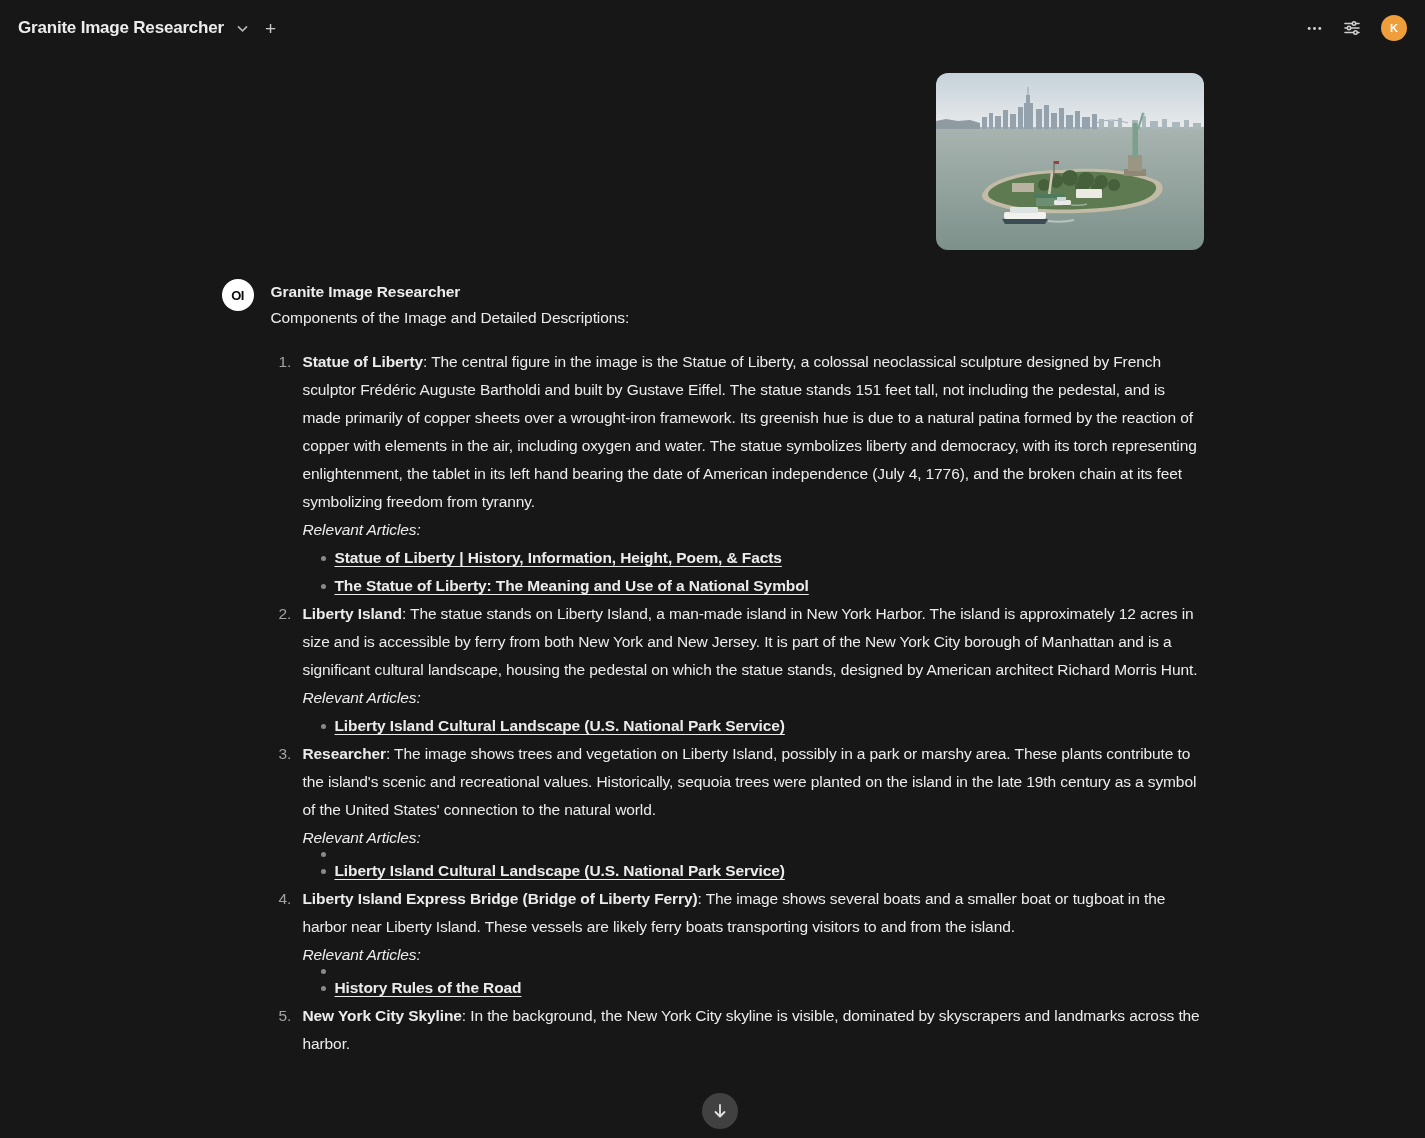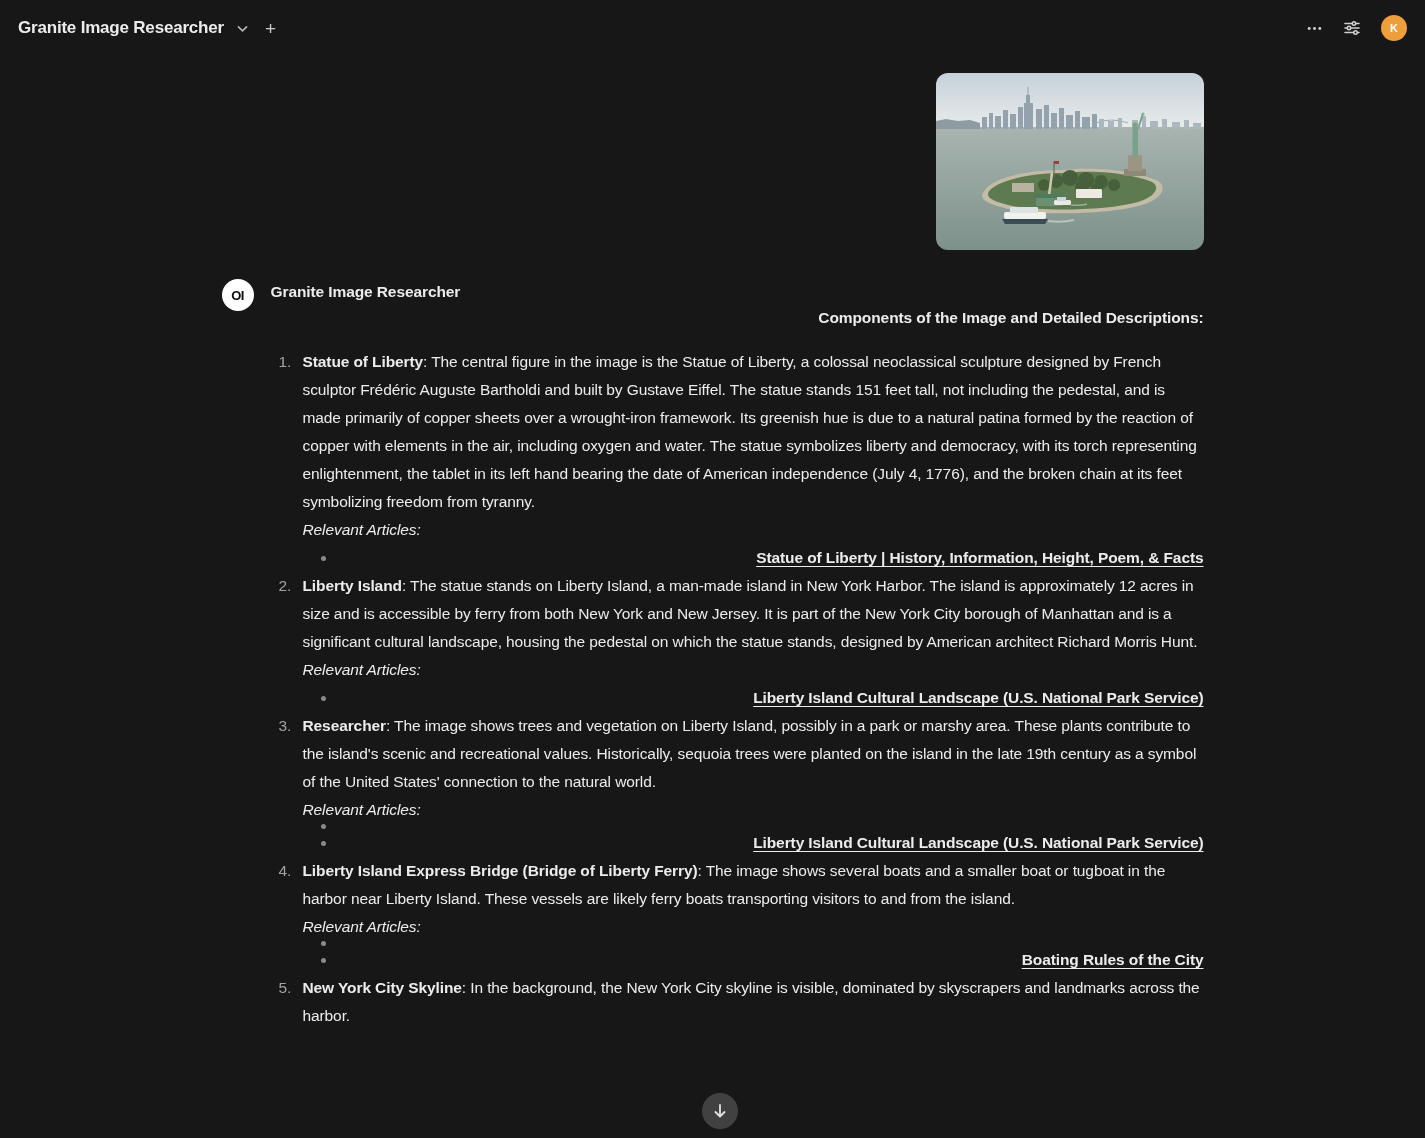--- a/index.html
+++ b/index.html
@@ -37,30 +37,30 @@
   .uploaded-image svg { display: block; width: 100%; height: 100%; }
   .assistant-row { display: flex; gap: 17px; margin-top: 29px; }
   .ai-avatar {
     width: 32px; height: 32px; border-radius: 50%; flex: none;
     background: #ffffff; color: #0c0c0c;
     display: flex; align-items: center; justify-content: center;
     font-weight: 800; font-size: 13px; letter-spacing: -0.5px;
   }
   .ai-content { flex: 1; min-width: 0; font-size: 15.5px; letter-spacing: -0.1px; }
   .ai-name { font-weight: 700; line-height: 26px; }
-  .ai-heading { font-weight: 700; line-height: 26px; text-align: right; }
+  .ai-heading { font-weight: 400; line-height: 26px; }
   .olist { margin-top: 17px; }
   .oitem { display: flex; }
   .onum { width: 32px; flex: none; color: #a3a3a3; padding-left: 8px; line-height: 28px; }
   .obody { flex: 1; min-width: 0; }
   .item-text { line-height: 28px; }
   .item-text b { font-weight: 700; }
   .articles-label { font-style: italic; line-height: 28px; }
   .links { list-style: none; padding-left: 18px; }
-  .link-li { display: flex; align-items: center; gap: 9px; line-height: 28px; justify-content: space-between; }
+  .link-li { display: flex; align-items: center; gap: 9px; line-height: 28px; }
   .bullet { width: 5px; height: 5px; border-radius: 50%; background: #8a8a8a; flex: none; }
   .article-link {
     color: #ececec; font-weight: 700; text-decoration: underline;
     text-underline-offset: 3px; cursor: pointer;
   }
   
   .scroll-btn {
     position: absolute; left: 702px; top: 1093px; width: 36px; height: 36px;
     border-radius: 50%; background: #414141; border: none; cursor: pointer;
     display: flex; align-items: center; justify-content: center; z-index: 6;
@@ -206,20 +206,24 @@
         <div class="oitem">
           <div class="onum">1.</div>
           <div class="obody">
             <p class="item-text"><b>Statue of Liberty</b><span>: The central figure in the image is the Statue of Liberty, a colossal neoclassical sculpture designed by French sculptor Frédéric Auguste Bartholdi and built by Gustave Eiffel. The statue stands 151 feet tall, not including the pedestal, and is made primarily of copper sheets over a wrought-iron framework. Its greenish hue is due to a natural patina formed by the reaction of copper with elements in the air, including oxygen and water. The statue symbolizes liberty and democracy, with its torch representing enlightenment, the tablet in its left hand bearing the date of American independence (July 4, 1776), and the broken chain at its feet symbolizing freedom from tyranny.</span></p>
             <p class="articles-label">Relevant Articles:</p>
             <ul class="links">
               <li class="link-li">
                   <span class="bullet"></span>
                   <a class="article-link">Statue of Liberty | History, Information, Height, Poem, &amp; Facts</a>
                 </li>
+              <li class="link-li">
+                  <span class="bullet"></span>
+                  <a class="article-link">The Statue of Liberty: The Meaning and Use of a National Symbol</a>
+                </li>
             </ul>
           </div>
         </div>
 
         <div class="oitem">
           <div class="onum">2.</div>
           <div class="obody">
             <p class="item-text"><b>Liberty Island</b><span>: The statue stands on Liberty Island, a man-made island in New York Harbor. The island is approximately 12 acres in size and is accessible by ferry from both New York and New Jersey. It is part of the New York City borough of Manhattan and is a significant cultural landscape, housing the pedestal on which the statue stands, designed by American architect Richard Morris Hunt.</span></p>
             <p class="articles-label">Relevant Articles:</p>
             <ul class="links">
@@ -252,21 +256,21 @@
           <div class="onum">4.</div>
           <div class="obody">
             <p class="item-text"><b>Liberty Island Express Bridge (Bridge of Liberty Ferry)</b><span>: The image shows several boats and a smaller boat or tugboat in the harbor near Liberty Island. These vessels are likely ferry boats transporting visitors to and from the island.</span></p>
             <p class="articles-label">Relevant Articles:</p>
             <ul class="links">
               <li class="link-li">
                   <span class="bullet"></span>
                 </li>
               <li class="link-li">
                   <span class="bullet"></span>
-                  <a class="article-link">Boating Rules of the City</a>
+                  <a class="article-link">History Rules of the Road</a>
                 </li>
             </ul>
           </div>
         </div>
 
         <div class="oitem">
           <div class="onum">5.</div>
           <div class="obody">
             <p class="item-text"><b>New York City Skyline</b><span>: In the background, the New York City skyline is visible, dominated by skyscrapers and landmarks across the harbor.</span></p>
           </div>

